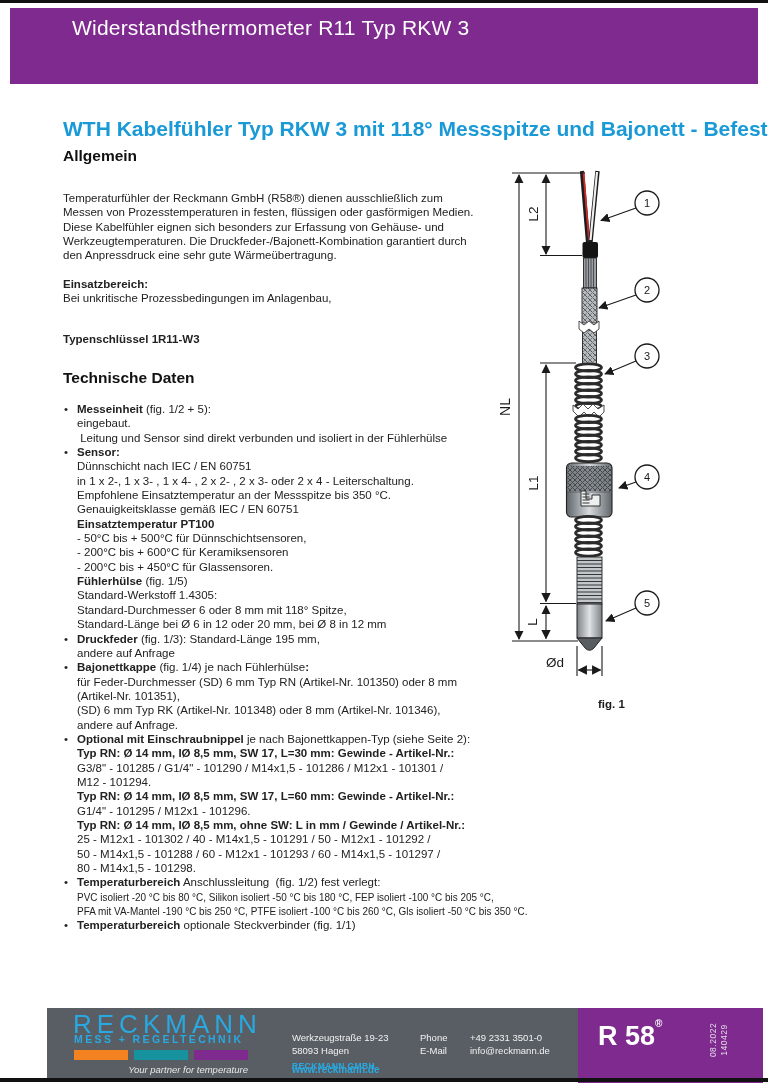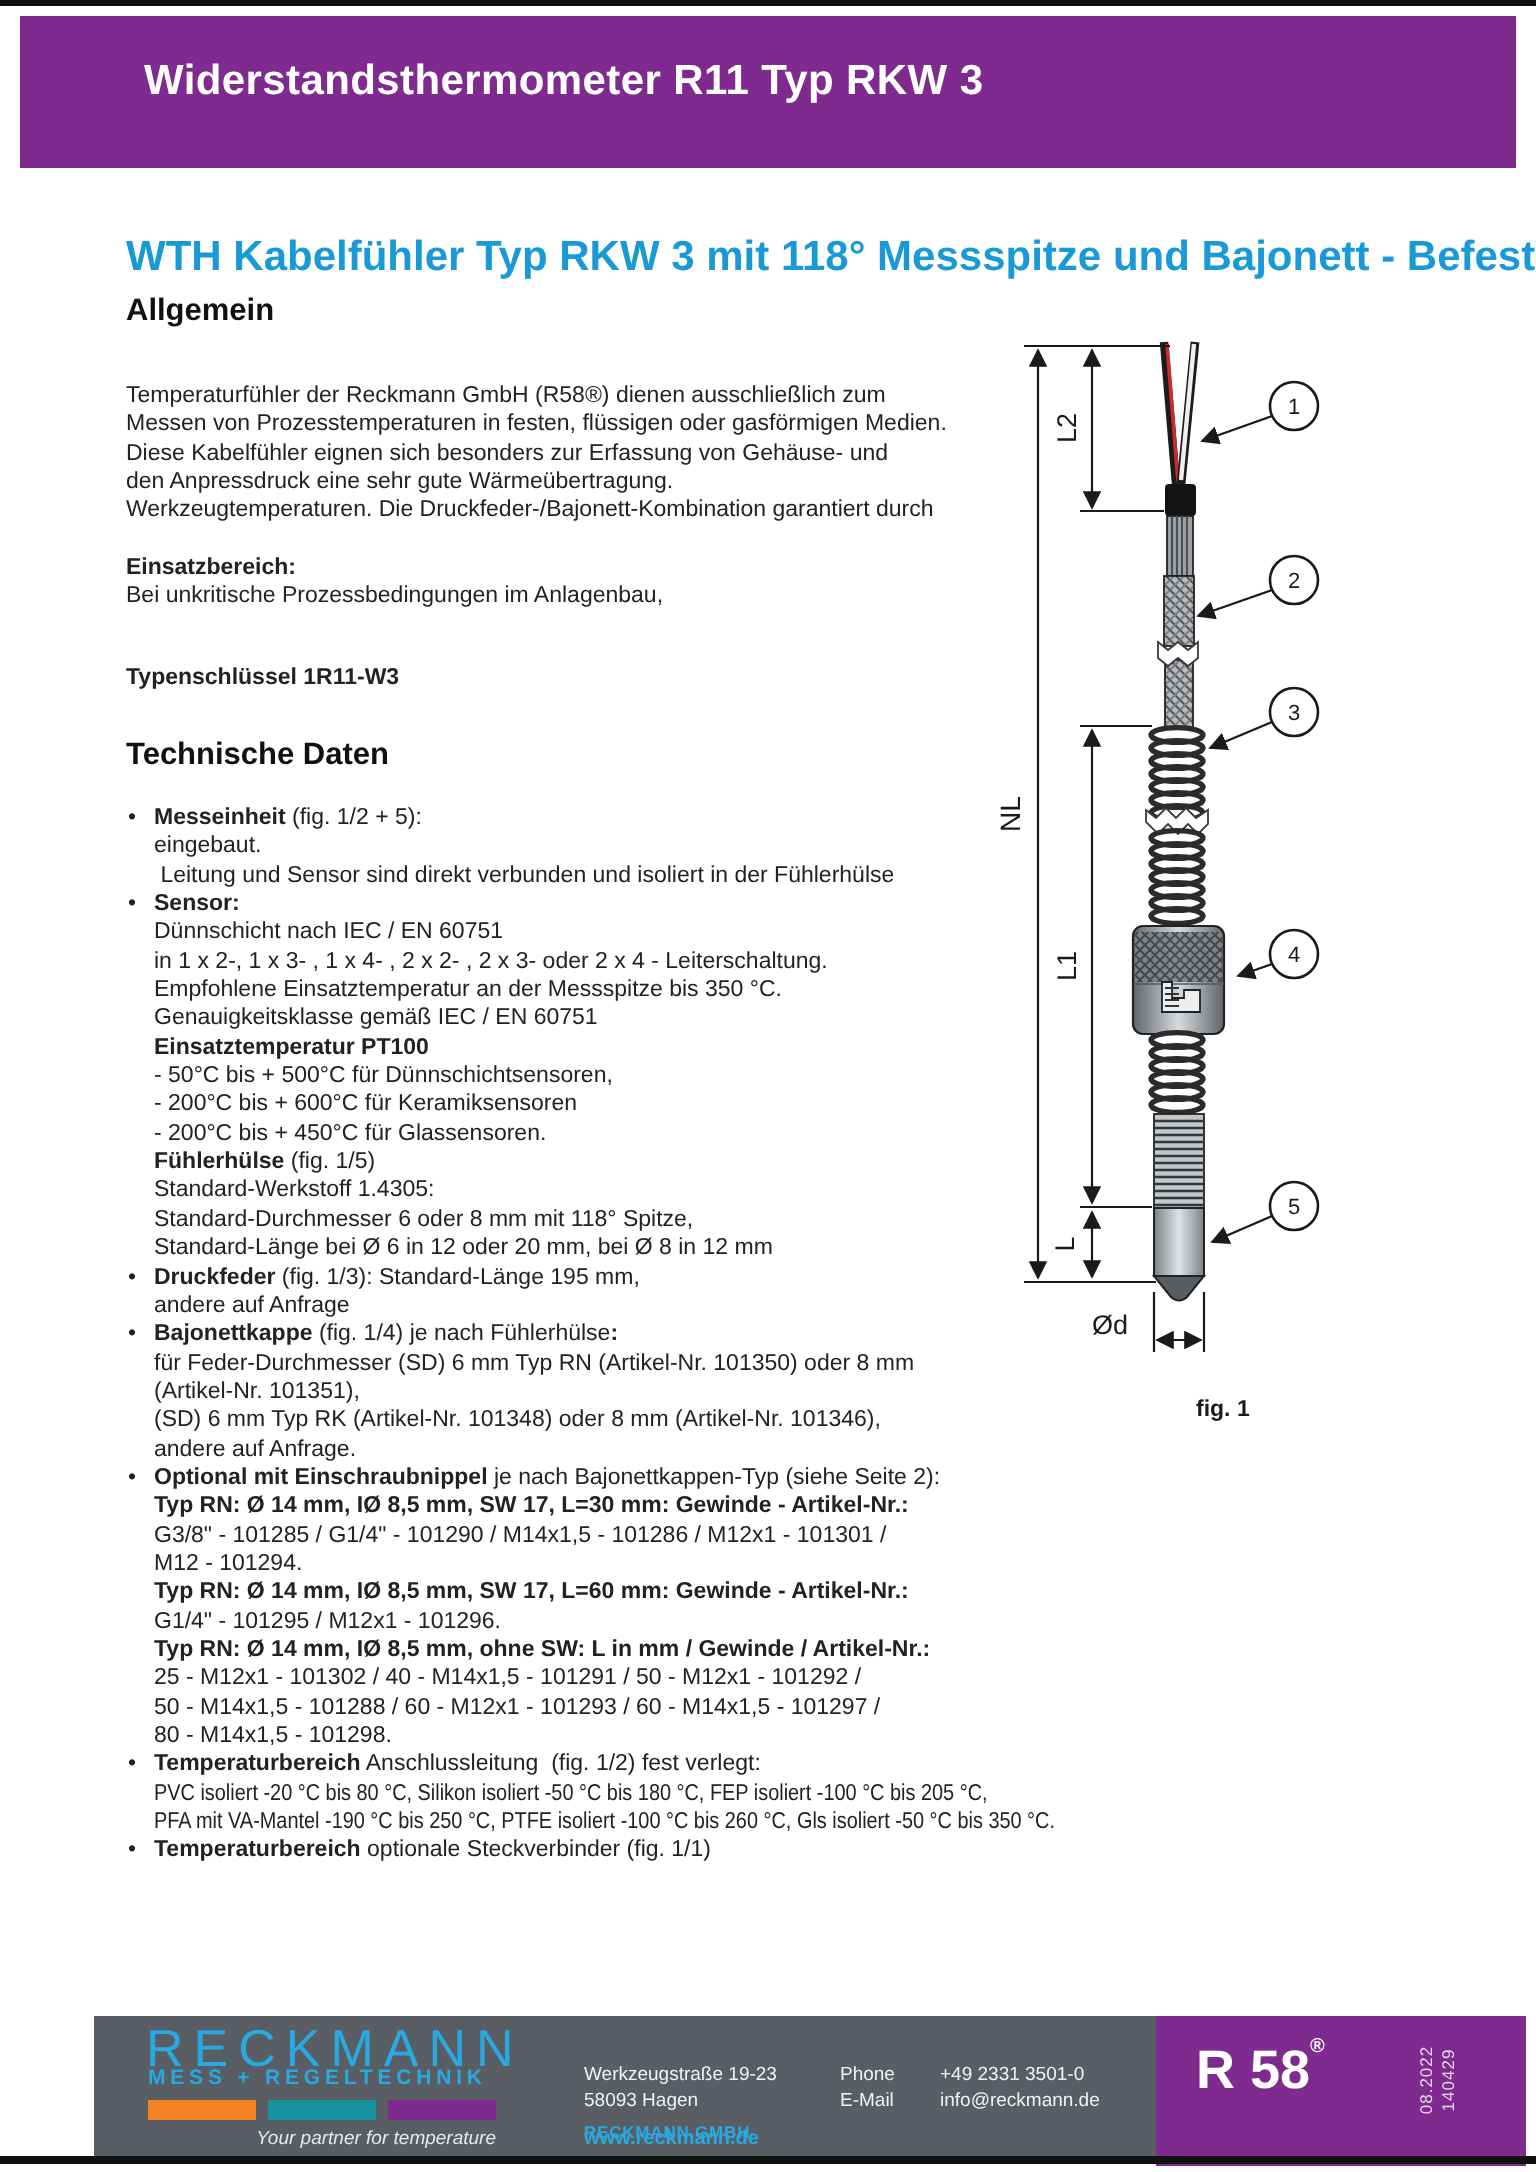--- a/index.html
+++ b/index.html
@@ -7,22 +7,22 @@
     width:768px;height:1086px;position:relative;background:#ffffff;
     font-family:"Liberation Sans",sans-serif;color:#1f1f1f;overflow:hidden;
   }
   .abs{position:absolute;}
   
   .top-rule{left:0;top:0;width:768px;height:3px;background:#111;}
   .bottom-rule{left:0;top:1078px;width:768px;height:4px;background:#111;}
   
   .banner{left:10px;top:8px;width:748px;height:76px;background:#7f2a8e;}
   .banner h1{
-    margin:0;padding:21px 0 0 62px;font-size:21px;line-height:24px;
-    font-weight:bold;color:#ffffff;letter-spacing:0.2px;
+    margin:0;padding:8px 0 0 62px;font-size:21px;line-height:24px;
+    font-weight:normal;color:#ffffff;letter-spacing:0.2px;
   }
   .subtitle{left:63px;top:117px;font-size:21px;font-weight:bold;color:#199ad6;white-space:pre;}
   .h-allgemein{left:63px;top:147px;font-size:15.5px;font-weight:bold;color:#111;margin:0;text-align:center;}
   .h-tech{left:63px;top:369px;font-size:15.5px;font-weight:bold;color:#111;margin:0;}
   .bodytext{font-size:11.5px;line-height:14.35px;color:#222;}
   .bodytext div{white-space:pre;}
   .intro{left:63px;top:191px;}
   .einsatz{left:63px;top:277px;}
   .einsatz .lead{font-weight:bold;white-space:pre;}
   .typen{left:63px;top:332px;font-weight:bold;}
@@ -71,22 +71,22 @@
 </div>
 
 <div class="abs subtitle">WTH Kabelfühler Typ RKW 3 mit 118° Messspitze und Bajonett - Befestigung</div>
 
 <h2 class="abs h-allgemein">Allgemein</h2>
 
 <div class="abs intro bodytext">
     <div>Temperaturfühler der Reckmann GmbH (R58®) dienen ausschließlich zum</div>
     <div>Messen von Prozesstemperaturen in festen, flüssigen oder gasförmigen Medien.</div>
     <div>Diese Kabelfühler eignen sich besonders zur Erfassung von Gehäuse- und</div>
+    <div>Werkzeugtemperaturen. Die Druckfeder-/Bajonett-Kombination garantiert durch</div>
     <div>den Anpressdruck eine sehr gute Wärmeübertragung.</div>
-    <div>Werkzeugtemperaturen. Die Druckfeder-/Bajonett-Kombination garantiert durch</div>
   </div>
 
 <div class="abs einsatz bodytext">
   <div class="lead">Einsatzbereich:</div>
   <div><div>Bei unkritische Prozessbedingungen im Anlagenbau,</div></div>
 </div>
 
 <div class="abs typen bodytext">Typenschlüssel 1R11-W3</div>
 
 <h2 class="abs h-tech">Technische Daten</h2>

